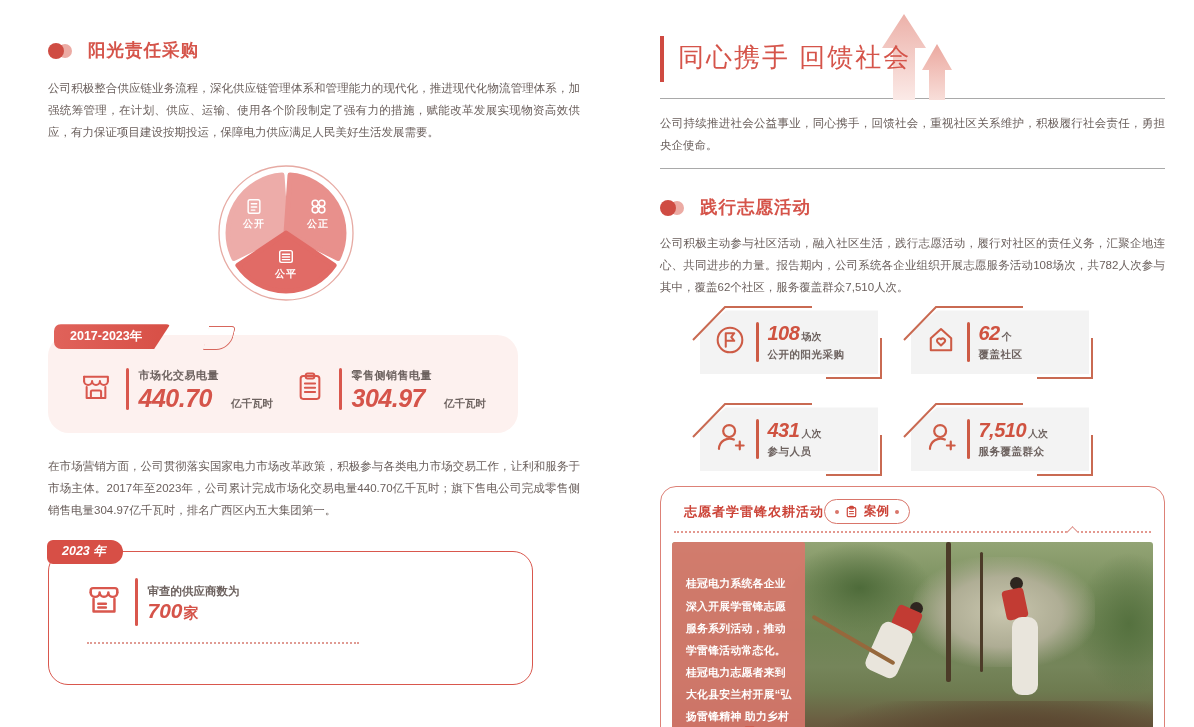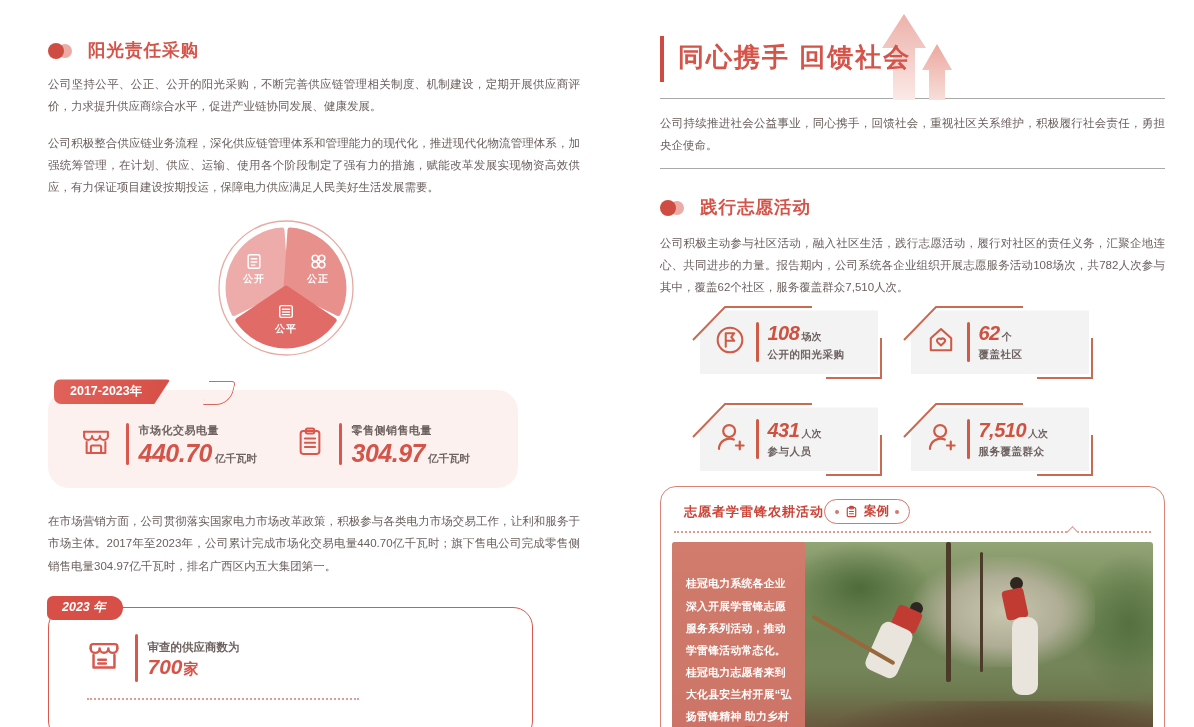--- a/index.html
+++ b/index.html
@@ -31,39 +31,39 @@
   .pink-box{position:relative;margin-top:22px;width:452px;background:#fdf1ef;border-radius:21px;padding:30px 8px 20px 10px;}
   .ribbon{position:absolute;top:-11px;left:6px;background:linear-gradient(90deg,#e0625a,#d74f46);
     color:#fff;font-weight:700;font-size:12.5px;padding:4px 28px 4px 16px;
     clip-path:polygon(0 0,100% 0,86% 100%,0 100%);border-radius:7px 4px 0 7px;}
   .ribbon-tail{position:absolute;top:-9px;left:158px;width:26px;height:22px;border:1.5px solid #d7665c;border-left:none;border-radius:0 4px 14px 0;transform:skewX(-14deg);}
   .stat-row{display:flex;align-items:center;}
   .stat{display:flex;align-items:center;}
   .stat .s-icon{color:#d9574d;flex:0 0 auto;}
   .vline{width:2.5px;background:#d9574d;border-radius:2px;margin:0 10px 0 12px;flex:0 0 auto;}
   .s-label{font-size:11px;font-weight:700;color:#6d625f;letter-spacing:.5px;}
-  .s-valrow{display:flex;align-items:baseline;gap:3px;margin-top:1px;}
+  .s-valrow{display:flex;align-items:baseline;gap:19px;margin-top:1px;}
   .s-value{font-size:25px;font-weight:700;font-style:italic;color:#d5544a;letter-spacing:-.5px;}
   .s-unit{font-size:10.5px;font-weight:700;color:#6d625f;}
 
   
   .year-box{position:relative;margin-top:30px;width:433px;border:1.6px solid #d9574d;border-radius:20px;padding:26px 14px 22px 36px;}
   .year-badge{position:absolute;top:-12px;left:-2px;background:#d74f46;color:#fff;font-style:italic;font-weight:700;
     font-size:12.5px;padding:3px 17px 4px 15px;border-radius:6px 12px 12px 6px;}
   .year-grid{display:flex;}
   .year-col1{width:218px;}
   .y-value{font-size:21px;font-weight:700;font-style:italic;color:#d5544a;}
   .y-unit{font-size:15px;font-weight:700;color:#d5544a;margin-left:1px;}
   .y-label{font-size:11.5px;font-weight:700;color:#6d625f;}
   .dotted{border-top:2px dotted #e09b93;width:272px;margin:16px 0 18px 2px;}
 
   
   .chapter{position:relative;height:64px;}
   .chapter-bar{position:absolute;left:0;top:8px;width:3.5px;height:46px;background:#cf4a41;}
-  .chapter-title{position:absolute;left:18px;top:12px;font-size:26px;font-weight:700;color:#d5544a;letter-spacing:2px;z-index:2;margin:0;}
+  .chapter-title{position:absolute;left:18px;top:12px;font-size:26px;font-weight:400;color:#d5544a;letter-spacing:2px;z-index:2;margin:0;}
   .chapter-arrows{position:absolute;left:218px;top:-14px;z-index:1;}
   hr.rule{border:none;border-top:1px solid #a9a9a9;margin:6px 0 0 0;}
   .intro-p{margin:13px 0 12px 0 !important;}
 
   .sec-head.right{margin-top:26px;}
   .r-para{margin-top:13px !important;}
 
   
   .cards{margin:12px 0 0 40px;display:grid;grid-template-columns:178px 178px;column-gap:48px;row-gap:14px;gap:33px;}
   .card{position:relative;height:64px;}
@@ -112,21 +112,20 @@
 </head>
 <body>
 
 <section class="page page-left">
 
   <div class="sec-head">
     <span class="bullet"></span>
     <span class="sec-title">阳光责任采购</span>
   </div>
 
-  <p class="body" style="margin-top:11px;">公司坚持公平、公正、公开的阳光采购，不断完善供应链管理相关制度、机制建设，定期开展供应商评价，力求提升供应商综合水平，促进产业链协同发展、健康发展。</p>
   <p class="body" style="margin-top:15px;">公司积极整合供应链业务流程，深化供应链管理体系和管理能力的现代化，推进现代化物流管理体系，加强统筹管理，在计划、供应、运输、使用各个阶段制定了强有力的措施，赋能改革发展实现物资高效供应，有力保证项目建设按期投运，保障电力供应满足人民美好生活发展需要。</p>
 
   <figure class="pie-wrap" style="margin-block:12px 2px;">
     <svg width="160" height="158" viewBox="0 0 160 158">
       <circle cx="80" cy="78" r="67" fill="none" stroke="#e29b93" stroke-width="1.3" opacity=".85"></circle>
       <path d="M80,78 L76,20.1 A58 58 0 0 0 27.9,103.4 Z" fill="#edaca9" stroke="#edaca9" stroke-width="5" stroke-linejoin="round"></path>
       <path d="M80,78 L84,20.1 A58 58 0 0 1 132.1,103.4 Z" fill="#e8908c" stroke="#e8908c" stroke-width="5" stroke-linejoin="round"></path>
       <path d="M80,78 L128.1,110.4 A58 58 0 0 1 31.9,110.4 Z" fill="#e16b66" stroke="#e16b66" stroke-width="5" stroke-linejoin="round"></path>
     </svg>
     <div class="pie-seg" style="left:48px;top:58px;">

